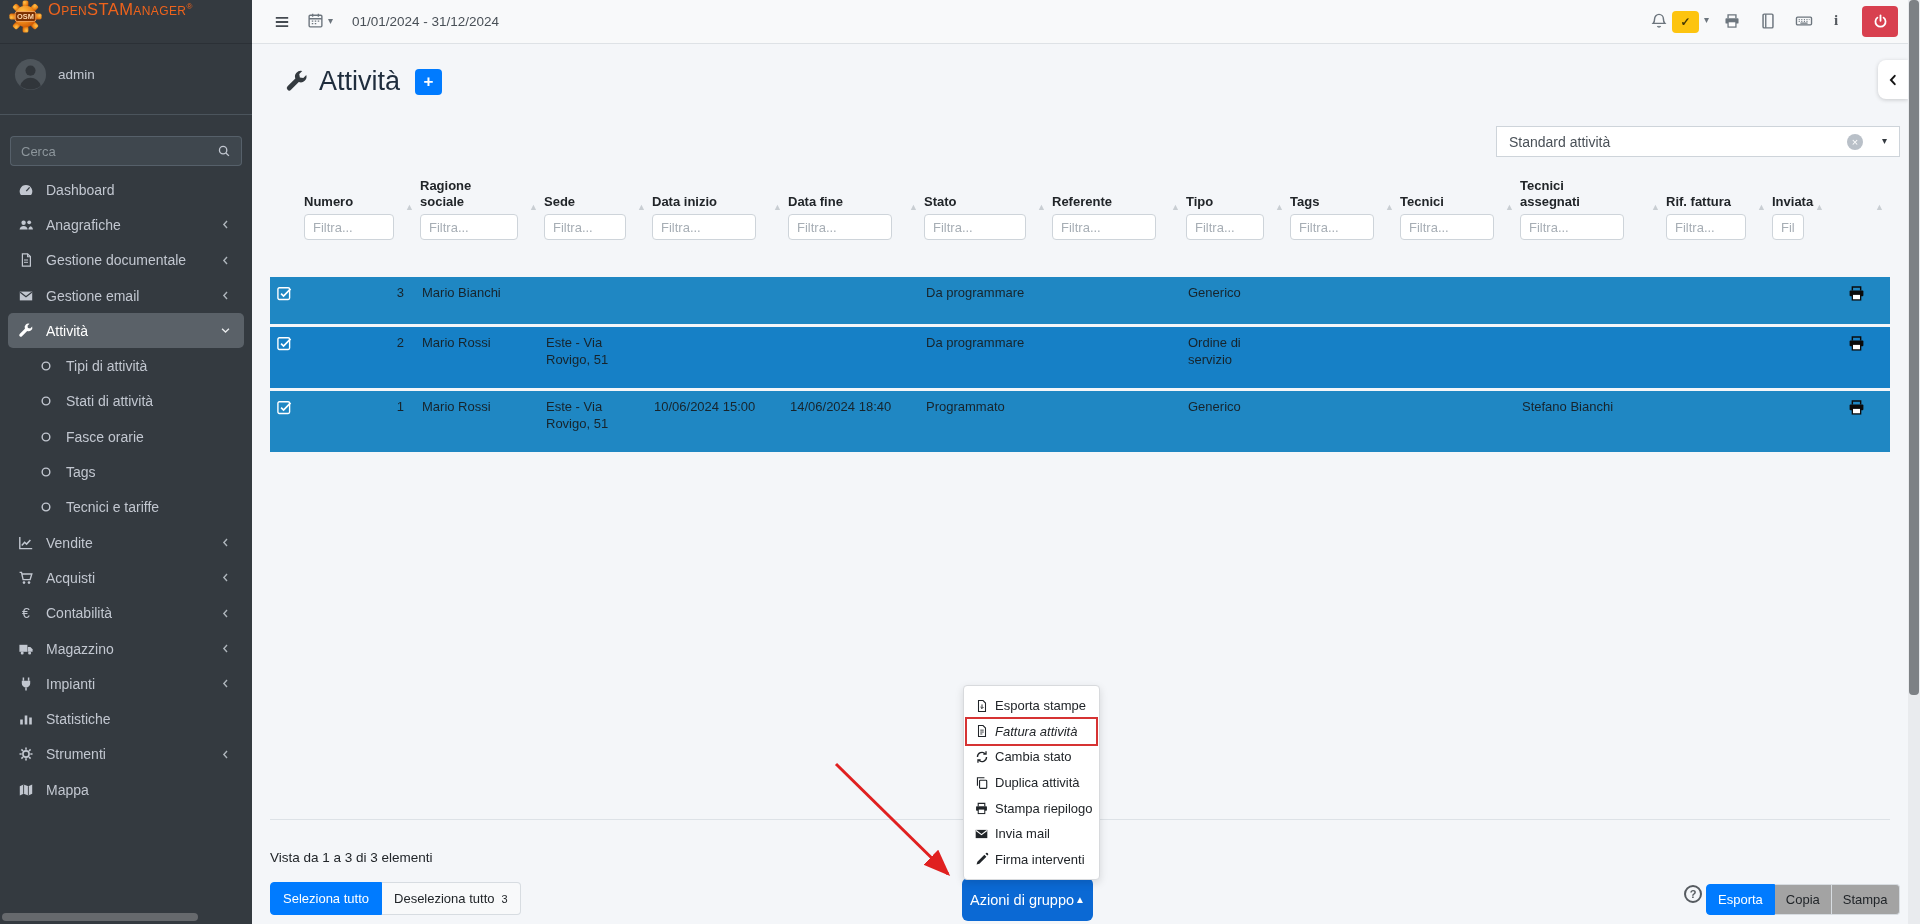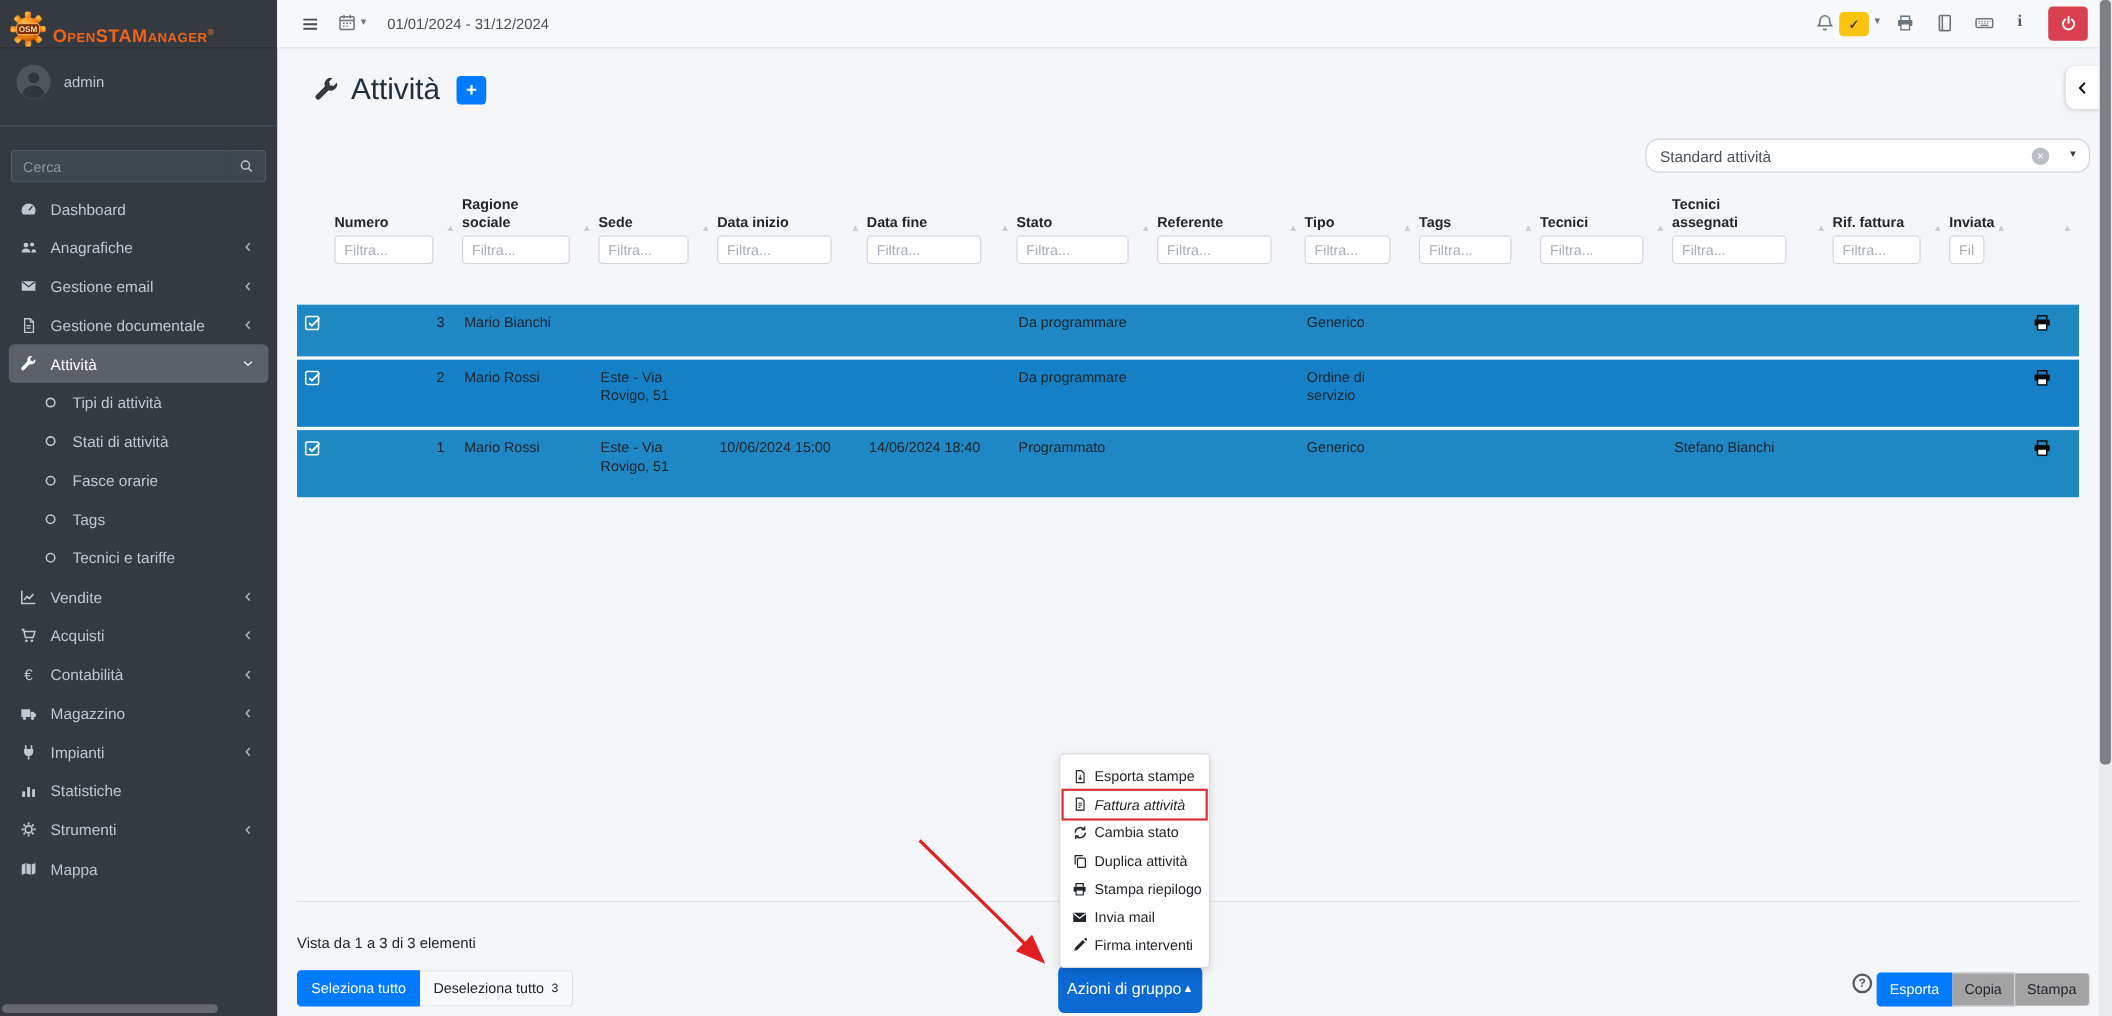--- a/index.html
+++ b/index.html
@@ -4,23 +4,23 @@
 <style>
   html,body{margin:0;padding:0;background:#d7dadd;}
   *{box-sizing:border-box;}
   #app{position:relative;width:1920px;height:924px;background:#f4f6f9;overflow:hidden;
        font-family:"Liberation Sans",sans-serif;color:#212529;}
   .icon svg{display:block;}
   .glyph{line-height:1;display:block;}
 
   
   .sidebar{position:absolute;left:0;top:0;width:252px;height:924px;background:#343a40;color:#c2c7d0;}
-  .brand{position:absolute;left:0;top:0;width:252px;height:44px;display:flex;align-items:flex-end;
+  .brand{position:absolute;left:0;top:0;width:252px;height:44px;display:flex;align-items:flex-start;
          padding-left:9px;border-bottom:1px solid #2b3036;}
-  .brand-text{font-size:16.5px;font-weight:bold;color:#ee631c;font-variant:small-caps;letter-spacing:.4px;margin-left:6px;white-space:nowrap;margin-top:16px;}
+  .brand-text{font-size:16.5px;font-weight:normal;color:#ee631c;font-variant:small-caps;letter-spacing:.4px;margin-left:6px;white-space:nowrap;}
   .brand-reg{font-size:8px;color:#ee631c;vertical-align:super;}
   .user-panel{position:absolute;left:14px;top:58px;display:flex;align-items:center;gap:11px;}
   .user-name{font-size:13.5px;color:#c2c7d0;}
   .sidebar-divider{position:absolute;left:0;top:114px;width:252px;border-top:1px solid #4b545c;}
   .sidebar-search{position:absolute;left:10px;top:136px;width:232px;height:30px;display:flex;}
   .sidebar-search input{flex:1;min-width:0;background:#3f474e;border:1px solid #56606a;border-right:none;
         border-radius:4px 0 0 4px;color:#c2c7d0;padding:0 10px;font-size:13px;font-family:inherit;}
   .sidebar-search input::placeholder{color:#8d969c;}
   .sidebar-search button{width:36px;background:#3f474e;border:1px solid #56606a;border-left:none;
         border-radius:0 4px 4px 0;color:#c2c7d0;display:flex;align-items:center;justify-content:center;cursor:pointer;}
@@ -53,21 +53,21 @@
   .tb-power{left:1610px;top:6px;width:36px;height:31px;background:#d8404f;border-radius:4px;
             display:flex;align-items:center;justify-content:center;cursor:pointer;}
 
   
   .content{position:absolute;left:252px;top:44px;width:1656px;height:880px;}
   .page-title-row{position:absolute;left:33px;top:22px;display:flex;align-items:center;color:#343a40;}
   .page-title{font-size:27px;font-weight:500;color:#1f2d3d;margin-left:10px;}
   .add-btn{margin-left:15px;width:27px;height:26px;background:#007bff;color:#fff;border-radius:4px;
            font-size:17px;font-weight:bold;display:flex;align-items:center;justify-content:center;cursor:pointer;}
   .plugin-select{position:absolute;left:1244px;top:82px;width:404px;height:31px;background:#fff;
-           border:1px solid #ced4da;border-radius:12px;display:flex;align-items:center;padding:0 12px;
+           border:1px solid #ced4da;border-radius:0;display:flex;align-items:center;padding:0 12px;
            font-size:14px;color:#495057;cursor:pointer;}
   .clear-btn{position:absolute;right:36px;top:7px;width:16px;height:16px;border-radius:50%;background:#b9c0c8;
            color:#fff;font-size:11px;display:flex;align-items:center;justify-content:center;cursor:pointer;}
   .select-caret{position:absolute;right:12px;top:9px;color:#343a40;font-size:10px;}
 
   
   .thead{position:absolute;left:18px;top:132px;width:1620px;display:grid;}
   .th{position:relative;padding-right:14px;}
   .th-label{min-height:38px;max-width:96px;display:flex;align-items:flex-end;font-weight:bold;font-size:13px;
             color:#212529;line-height:1.25;padding-bottom:4px;}
@@ -193,40 +193,40 @@
           <span class="nav-label">Anagrafiche</span>
           <span class="icon nav-arrow">
             <svg width="11" height="11" viewBox="0 0 16 16">
               <path d="M10.2 3 5.6 8l4.6 5" fill="none" stroke="currentColor" stroke-width="2"></path>
             </svg>
           </span>
         </div>
         <div class="nav-item">
           <span class="icon">
             <svg width="16" height="16" viewBox="0 0 16 16">
-              <path d="M1.8 3.6h12.4v8.8H1.8z" fill="currentColor"></path>
-              <path d="M2.2 4.2 8 8.7l5.8-4.5" stroke="var(--flap,#343a40)" stroke-width="1.2" fill="none"></path>
-            </svg>
-          </span>
-          <span class="nav-label">Gestione email</span>
-          <span class="icon nav-arrow">
-            <svg width="11" height="11" viewBox="0 0 16 16">
-              <path d="M10.2 3 5.6 8l4.6 5" fill="none" stroke="currentColor" stroke-width="2"></path>
-            </svg>
-          </span>
-        </div>
-        <div class="nav-item">
-          <span class="icon">
-            <svg width="16" height="16" viewBox="0 0 16 16">
               <path d="M4.4 1.8h5.2l2.8 2.8v9.6H4.4z" fill="none" stroke="currentColor" stroke-width="1.2"></path>
               <path d="M9.6 2v2.8h2.8" fill="none" stroke="currentColor" stroke-width="1.1"></path>
               <path d="M6 8h4M6 10.3h4" stroke="currentColor" stroke-width="1"></path>
             </svg>
           </span>
           <span class="nav-label">Gestione documentale</span>
+          <span class="icon nav-arrow">
+            <svg width="11" height="11" viewBox="0 0 16 16">
+              <path d="M10.2 3 5.6 8l4.6 5" fill="none" stroke="currentColor" stroke-width="2"></path>
+            </svg>
+          </span>
+        </div>
+        <div class="nav-item">
+          <span class="icon">
+            <svg width="16" height="16" viewBox="0 0 16 16">
+              <path d="M1.8 3.6h12.4v8.8H1.8z" fill="currentColor"></path>
+              <path d="M2.2 4.2 8 8.7l5.8-4.5" stroke="var(--flap,#343a40)" stroke-width="1.2" fill="none"></path>
+            </svg>
+          </span>
+          <span class="nav-label">Gestione email</span>
           <span class="icon nav-arrow">
             <svg width="11" height="11" viewBox="0 0 16 16">
               <path d="M10.2 3 5.6 8l4.6 5" fill="none" stroke="currentColor" stroke-width="2"></path>
             </svg>
           </span>
         </div>
         <div class="nav-item active">
           <span class="icon">
             <svg width="16" height="16" viewBox="0 0 16 16">
               <path d="M14.2 3.4a3.8 3.8 0 0 1-5 4.6L4 13.2a1.6 1.6 0 1 1-2.3-2.3L6.9 5.7a3.8 3.8 0 0 1 4.6-5l-2 2 .4 2.3 2.3.4z" fill="currentColor"></path>

